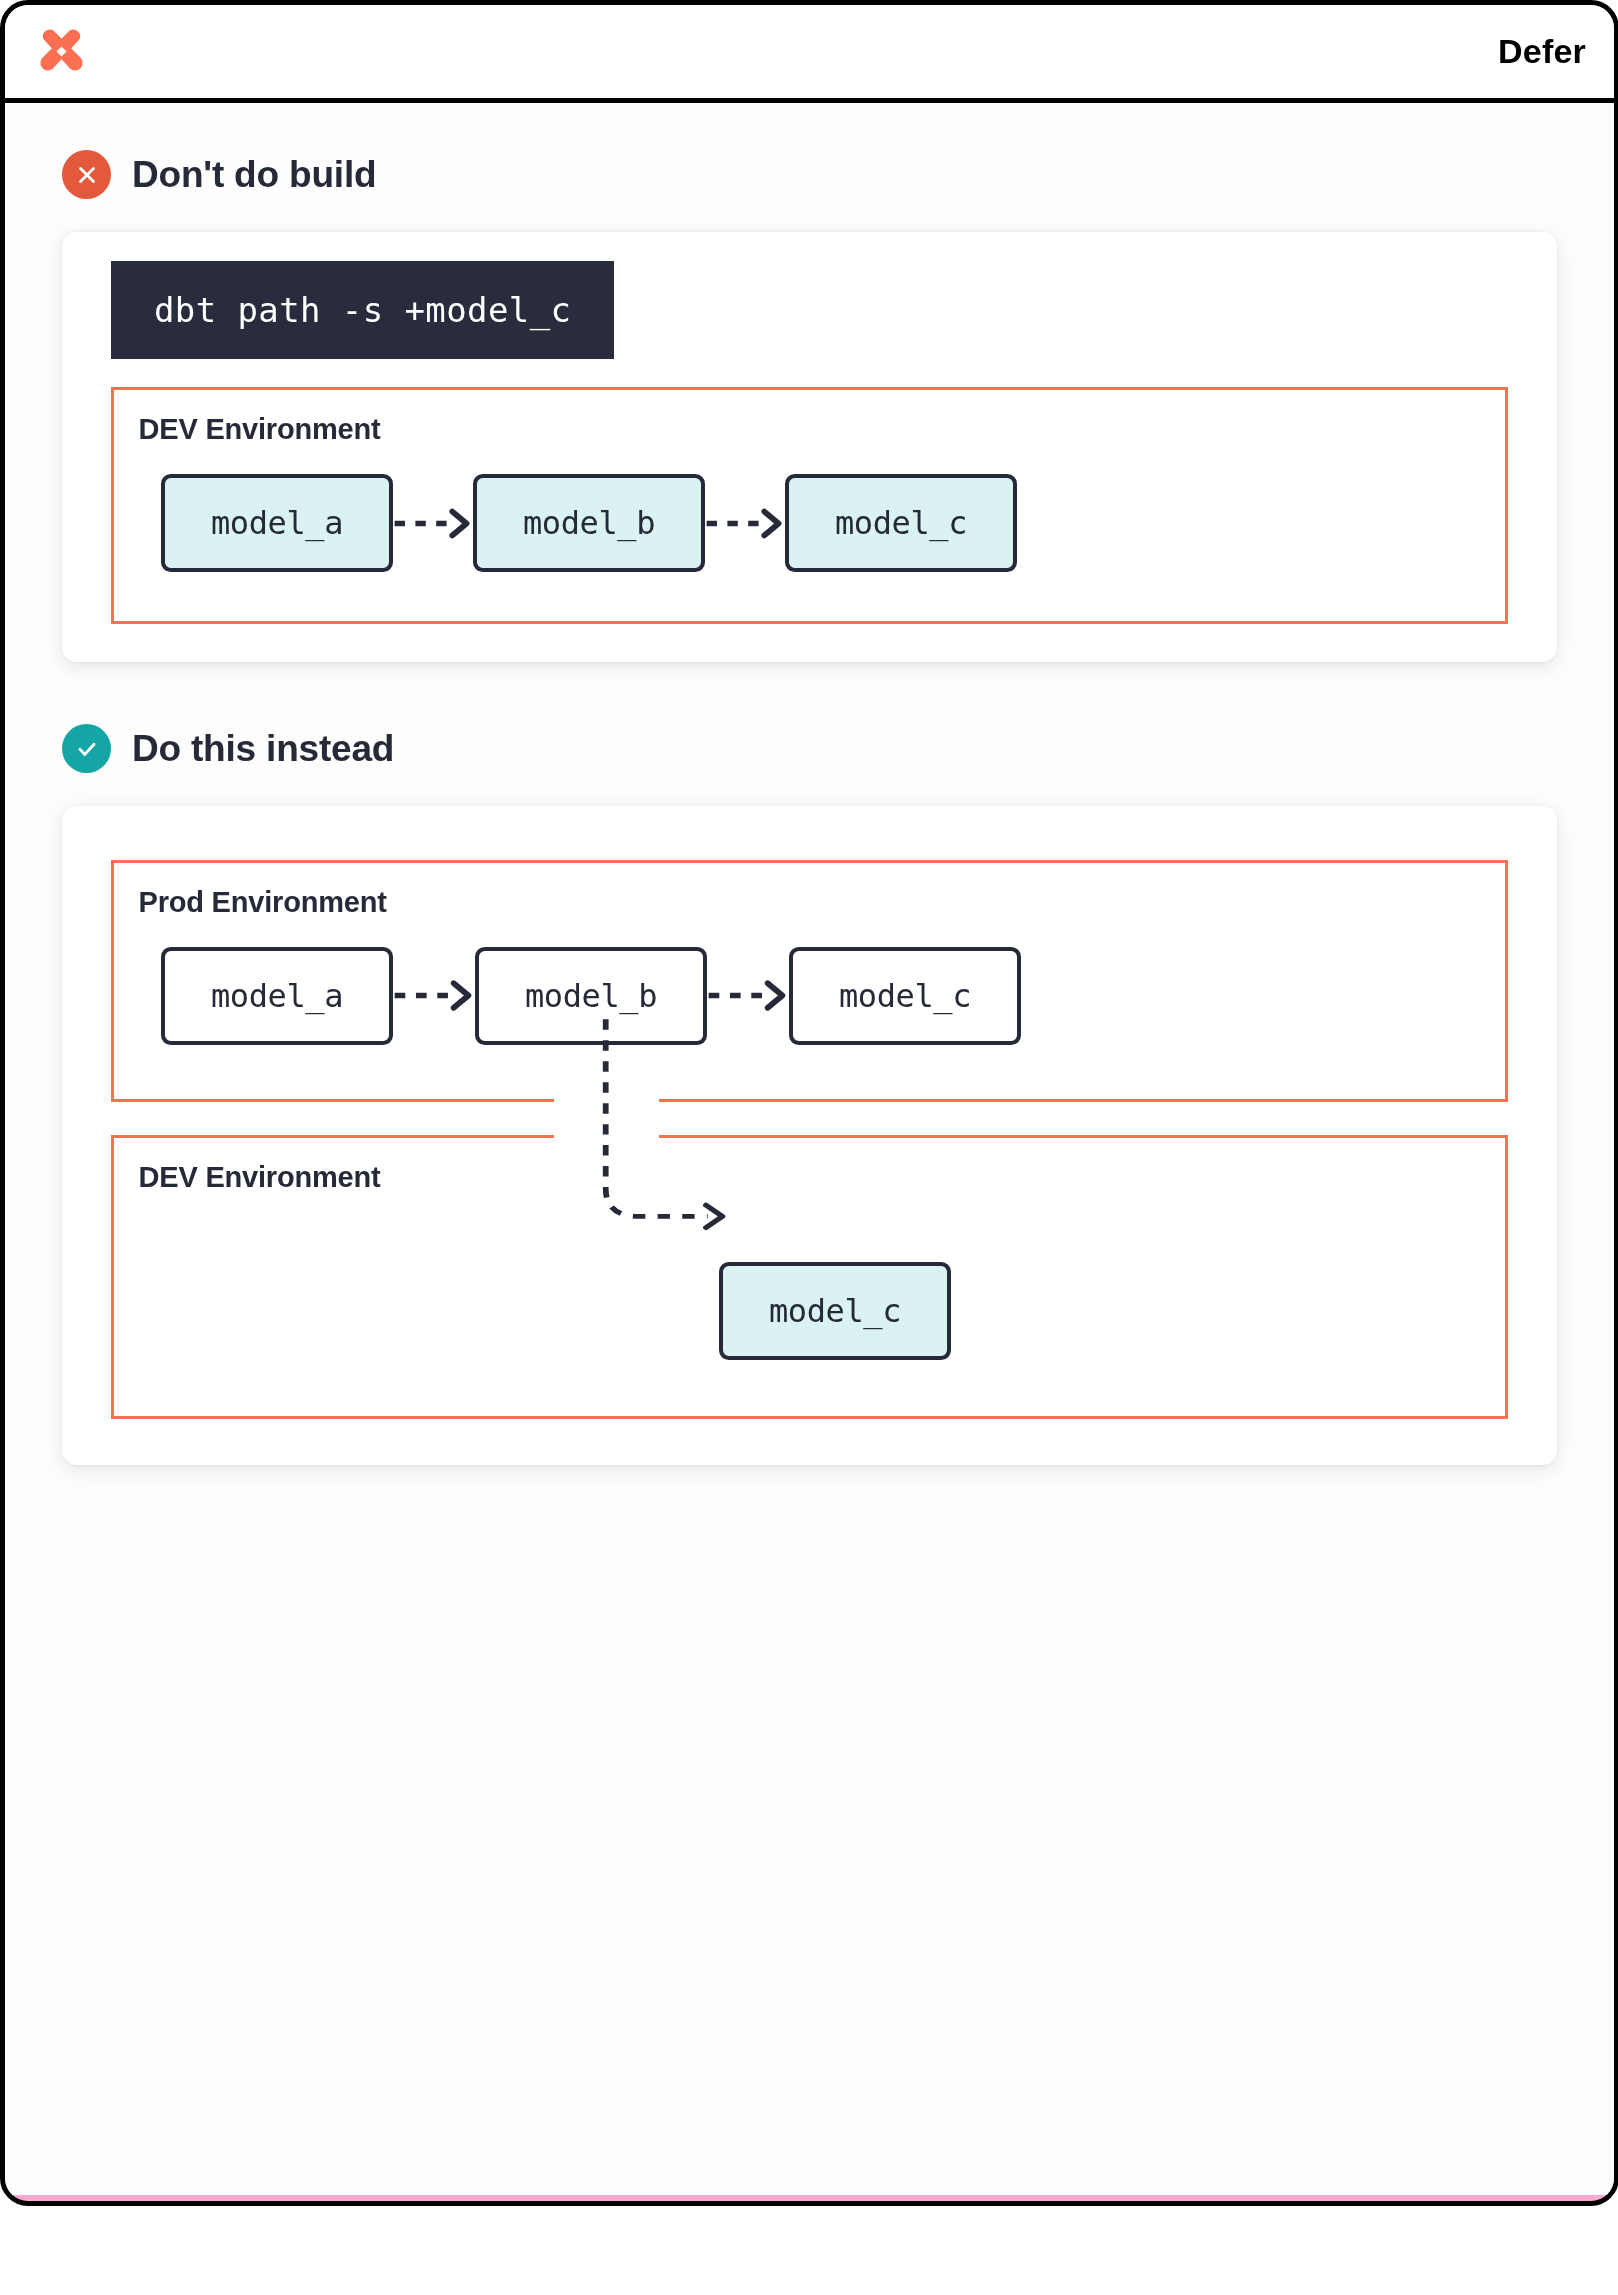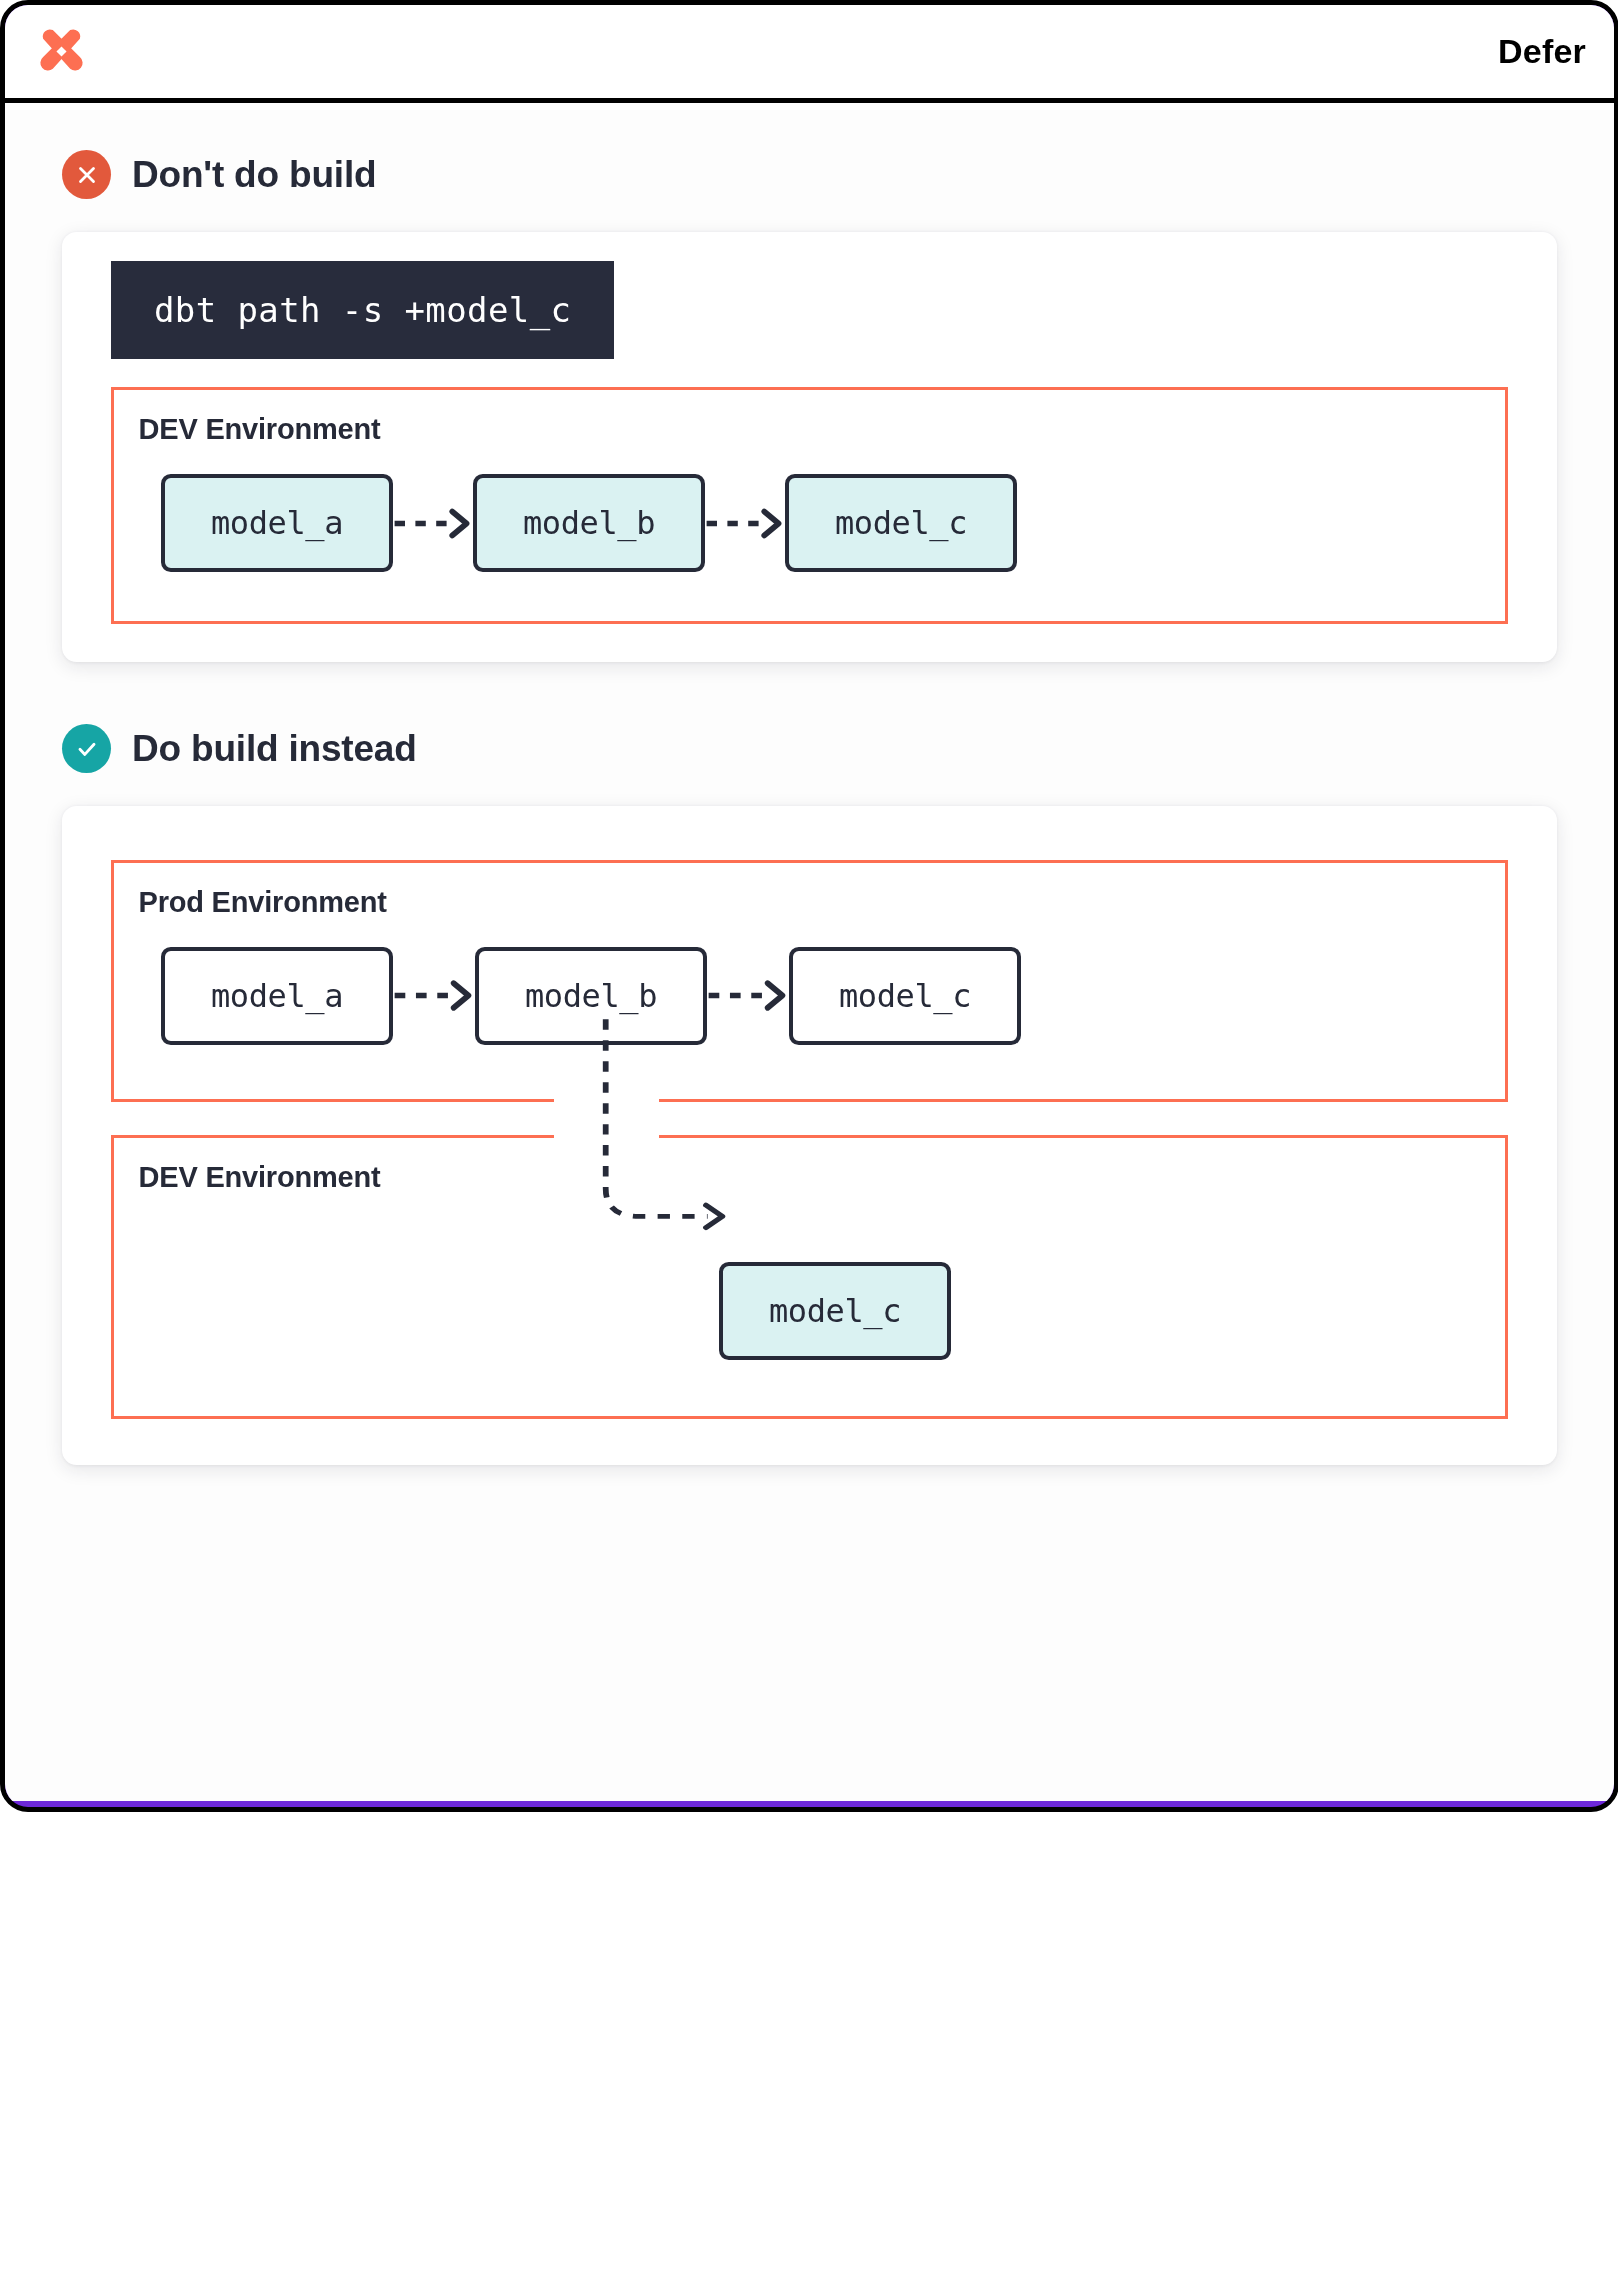--- a/index.html
+++ b/index.html
@@ -7,22 +7,22 @@
   html, body {
     width: 1619px;
     height: 2295px;
     background: #ffffff;
     font-family: "Liberation Sans", sans-serif;
   }
 
   #page {
     position: relative;
     width: 1619px;
-    height: 1812px;
-    background: #6d28d9;
+    height: 2206px;
+    background: #f9a8d4;
     border: 5.7px solid #000000;
     border-radius: 28px;
     overflow: hidden;
   }
 
   
   #header {
     position: relative;
     height: 98px;
     background: #ffffff;
@@ -238,21 +238,21 @@
         </div>
       </div>
     </div>
 
     <div class="section-head">
       <span class="badge good">
         <svg width="26" height="26" viewBox="0 0 24 24" aria-hidden="true">
           <path d="M5.5 12.3 L10 17 L18.5 7.6" stroke="#ffffff" stroke-width="2.6" fill="none" stroke-linecap="round" stroke-linejoin="round"></path>
         </svg>
       </span>
-      <span class="section-title">Do build instead</span>
+      <span class="section-title">Do this instead</span>
     </div>
 
     <div class="card card-bottom">
 
 
       <div id="diagram-2">
 
         <div class="env" id="env-prod">
           <div class="env-label">Prod Environment</div>
 

